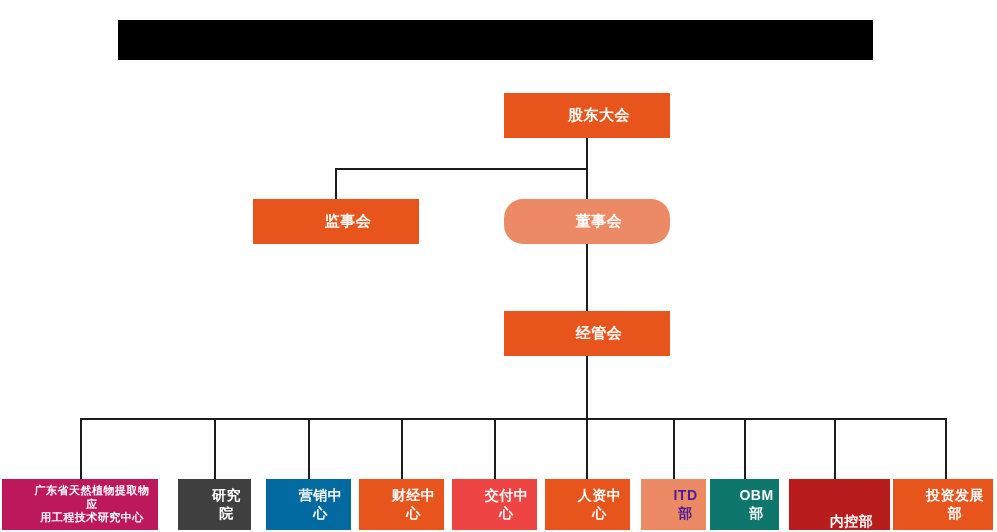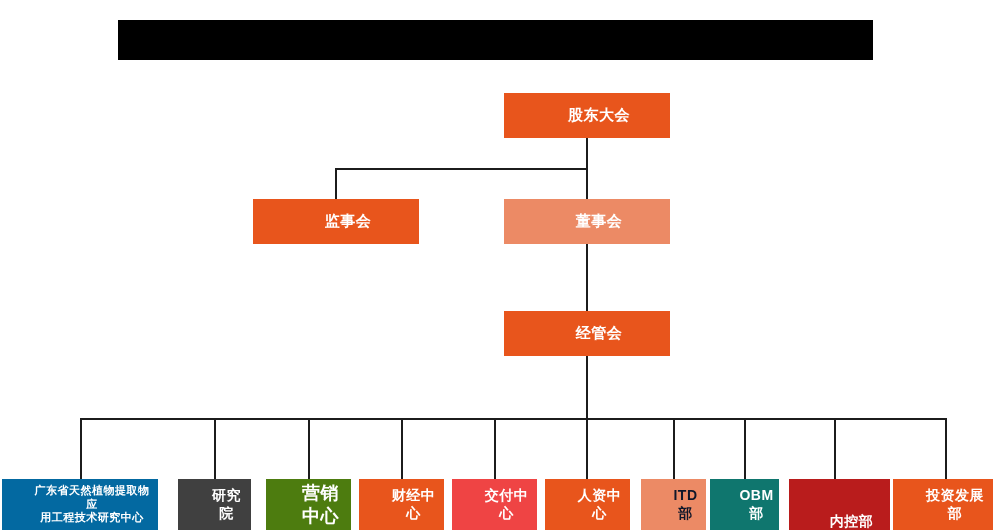--- a/index.html
+++ b/index.html
@@ -75,46 +75,46 @@
       <div class="connector v" style="background: rgb(28, 28, 28); left: 834px; top: 418px; height: 61px;"></div>
       <div class="connector v" style="background: rgb(28, 28, 28); left: 945px; top: 418px; height: 61px;"></div>
     </div>
   <div id="node-layer">
       <div class="node dark" style="left: 504px; top: 93px; width: 166px; height: 45px; font-size: 15px; background: rgb(232, 85, 28); color: rgb(255, 255, 255);">
         <span class="node-label">股东大会</span>
       </div>
       <div class="node dark" style="left: 253px; top: 199px; width: 166px; height: 45px; font-size: 15px; background: rgb(232, 85, 28); color: rgb(255, 255, 255);">
         <span class="node-label">监事会</span>
       </div>
-      <div class="node light" style="left: 504px; top: 199px; width: 166px; height: 45px; font-size: 15px; background: rgb(236, 138, 101); color: rgb(255, 255, 255);">
+      <div class="node light" style="left: 504px; top: 199px; width: 166px; height: 45px; font-size: 15px; background: rgb(236, 138, 101); color: rgb(255, 255, 255); border-radius: 19px;">
         <span class="node-label">董事会</span>
       </div>
       <div class="node dark" style="left: 504px; top: 311px; width: 166px; height: 45px; font-size: 15px; background: rgb(232, 85, 28); color: rgb(255, 255, 255);">
         <span class="node-label">经管会</span>
       </div>
-      <div class="node light" style="left: 2px; top: 479px; width: 156px; height: 51px; font-size: 11px; background: #0369a1; color: rgb(255, 255, 255);">
+      <div class="node light" style="left: 2px; top: 479px; width: 156px; height: 51px; font-size: 11px; background: #be185d; color: rgb(255, 255, 255);">
         <span class="node-label">广东省天然植物提取物应
 用工程技术研究中心</span>
       </div>
       <div class="node dark" style="left: 178px; top: 479px; width: 73px; height: 51px; font-size: 14px; background: #404040; color: rgb(255, 255, 255);">
         <span class="node-label">研究院</span>
       </div>
-      <div class="node light" style="left: 266px; top: 479px; width: 85px; height: 51px; font-size: 18px; background: #4d7c0f; color: rgb(255, 255, 255);">
+      <div class="node light" style="left: 266px; top: 479px; width: 85px; height: 51px; font-size: 14px; background: #0369a1; color: rgb(255, 255, 255);">
         <span class="node-label">营销中心</span>
       </div>
       <div class="node dark" style="left: 359px; top: 479px; width: 85px; height: 51px; font-size: 14px; background: rgb(232, 85, 28); color: rgb(255, 255, 255);">
         <span class="node-label">财经中心</span>
       </div>
       <div class="node light" style="left: 452px; top: 479px; width: 85px; height: 51px; font-size: 14px; background: #ef4444; color: rgb(255, 255, 255);">
         <span class="node-label">交付中心</span>
       </div>
       <div class="node dark" style="left: 545px; top: 479px; width: 85px; height: 51px; font-size: 14px; background: rgb(232, 85, 28); color: rgb(255, 255, 255);">
         <span class="node-label">人资中心</span>
       </div>
-      <div class="node light" style="left: 641px; top: 479px; width: 65px; height: 51px; font-size: 14px; background: rgb(236, 138, 101); color: #0f172a;">
+      <div class="node light" style="left: 641px; top: 479px; width: 65px; height: 51px; font-size: 14px; background: rgb(236, 138, 101); color: #4c1d95;">
         <span class="node-label">ITD部</span>
       </div>
       <div class="node dark" style="left: 710px; top: 479px; width: 69px; height: 51px; font-size: 14px; background: #0f766e; color: rgb(255, 255, 255);">
         <span class="node-label">OBM部</span>
       </div>
       <div class="node light" style="left: 789px; top: 479px; width: 101px; height: 51px; font-size: 14px; background: #b91c1c; color: rgb(255, 255, 255); align-items: flex-end;">
         <span class="node-label">内控部</span>
       </div>
       <div class="node dark" style="left: 893px; top: 479px; width: 100px; height: 51px; font-size: 14px; background: rgb(232, 85, 28); color: rgb(255, 255, 255);">
         <span class="node-label">投资发展部</span>

